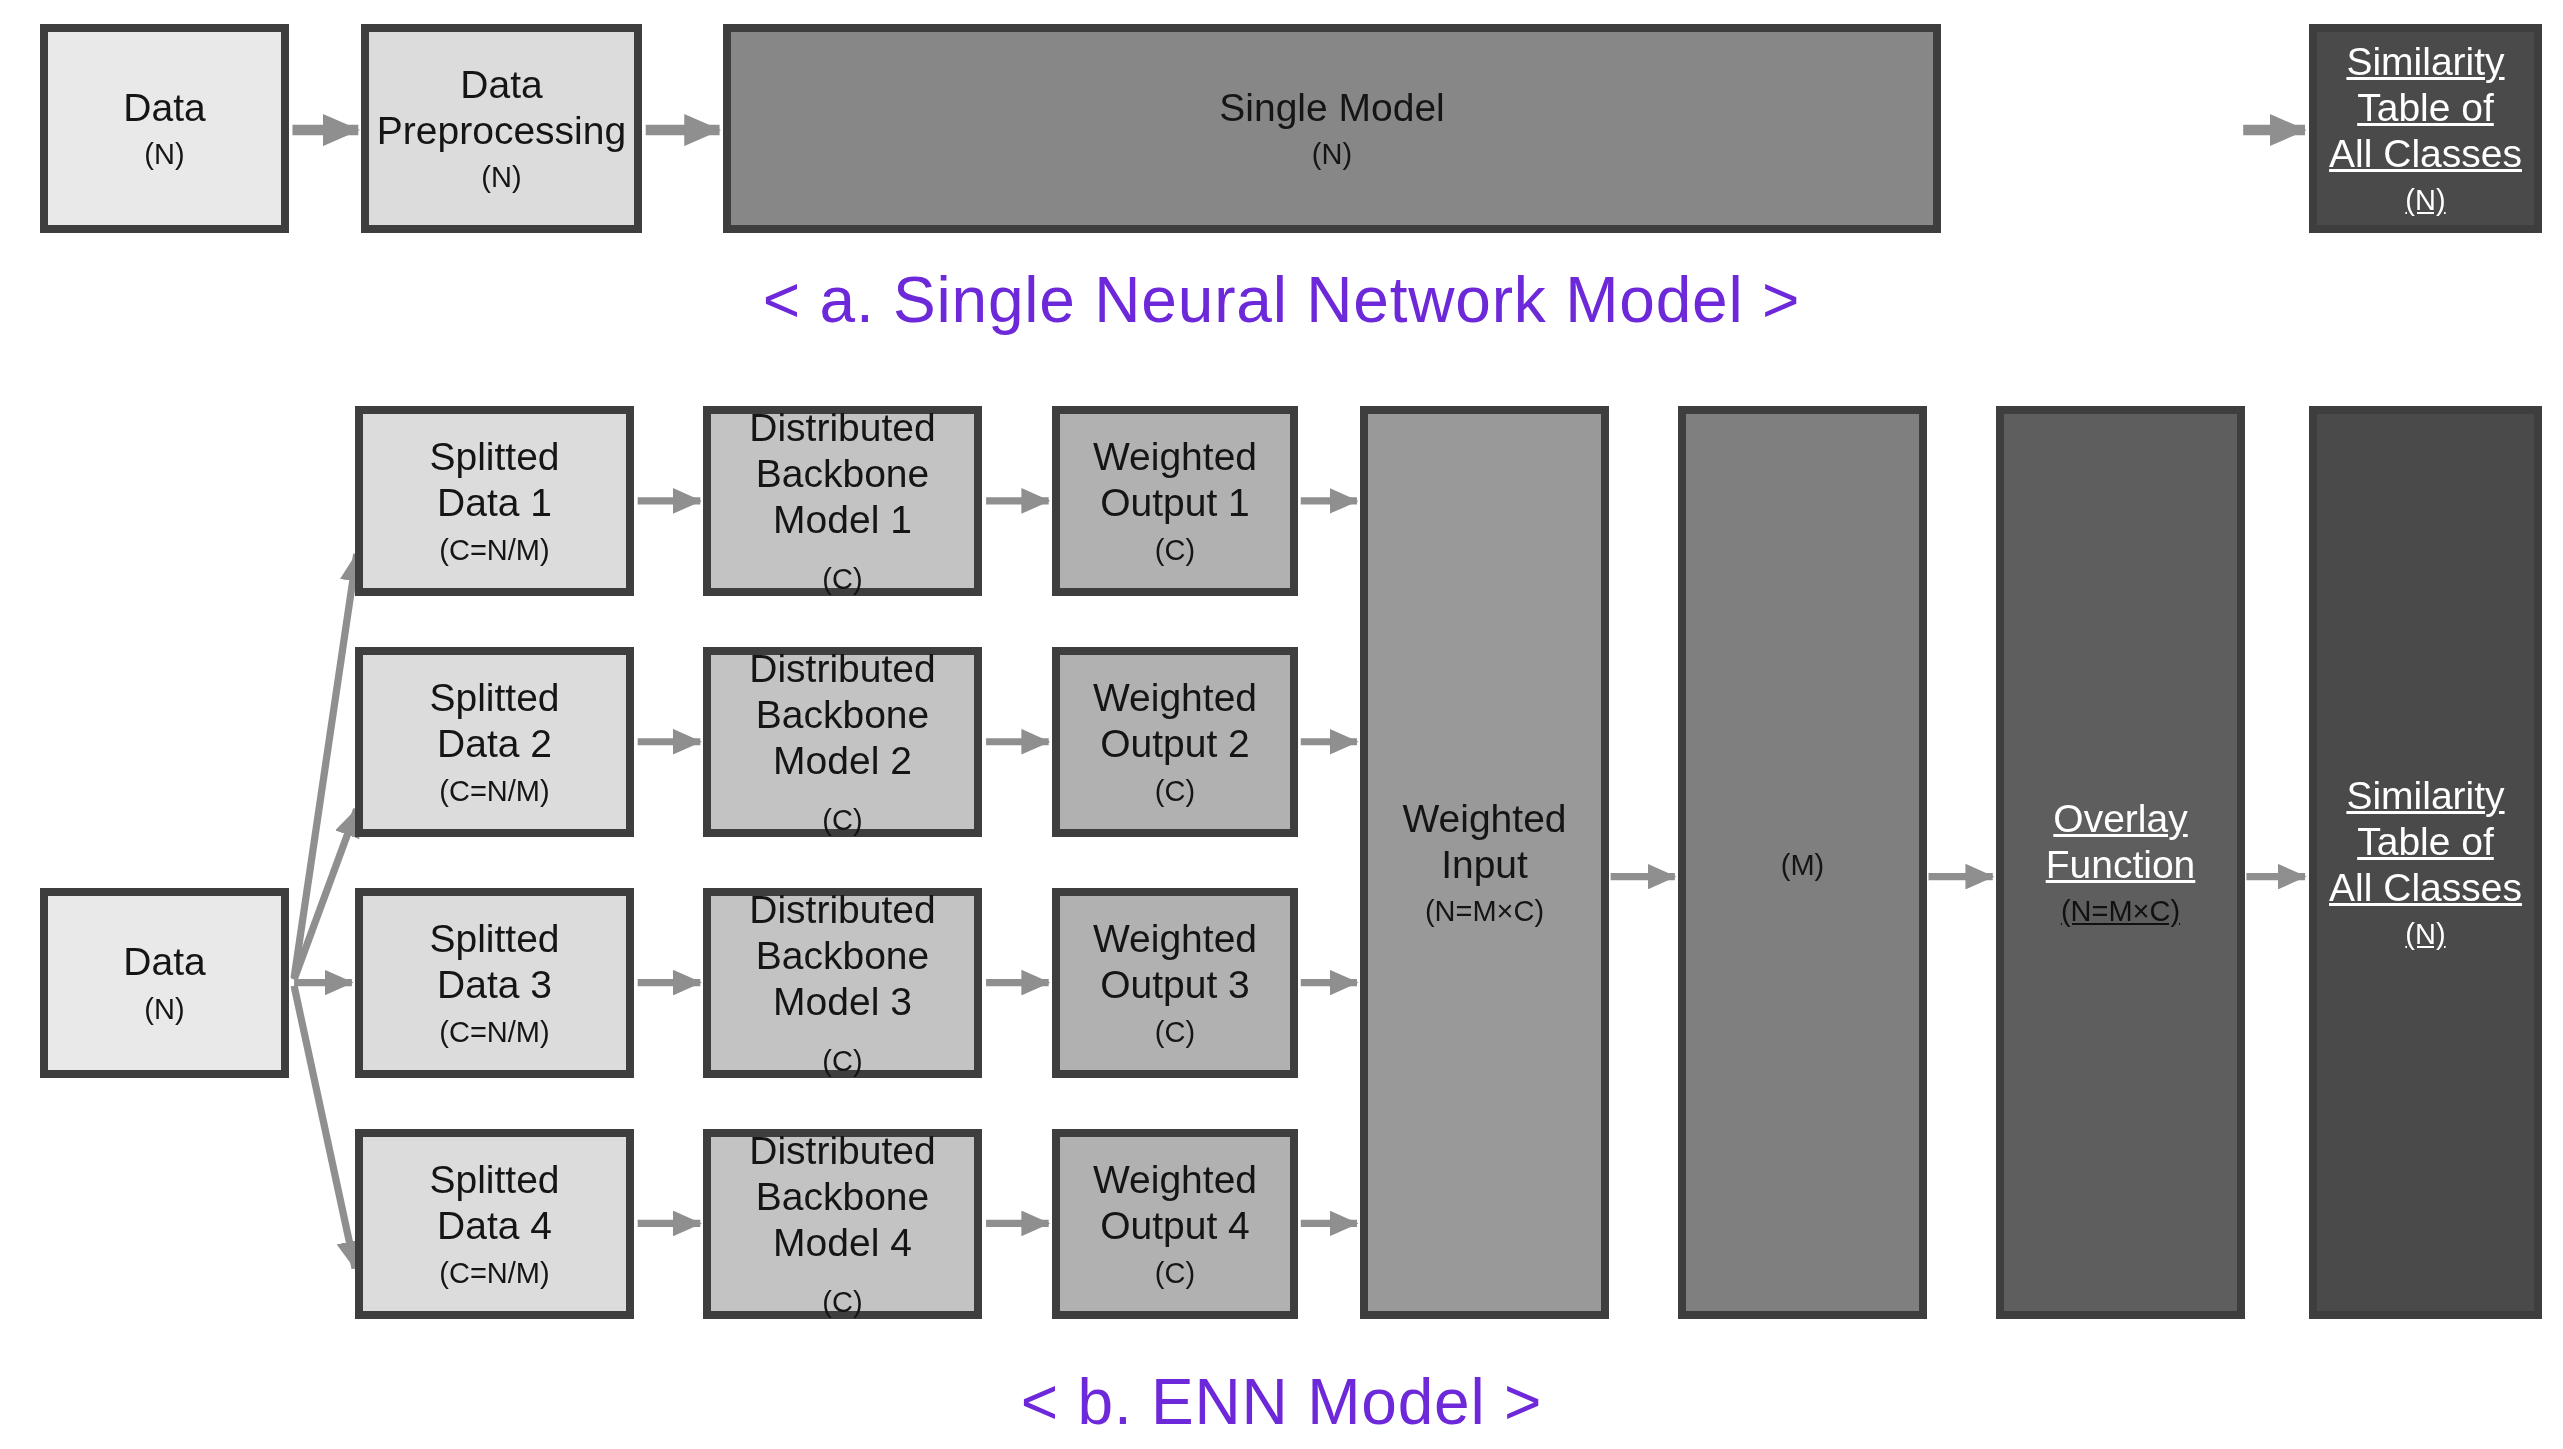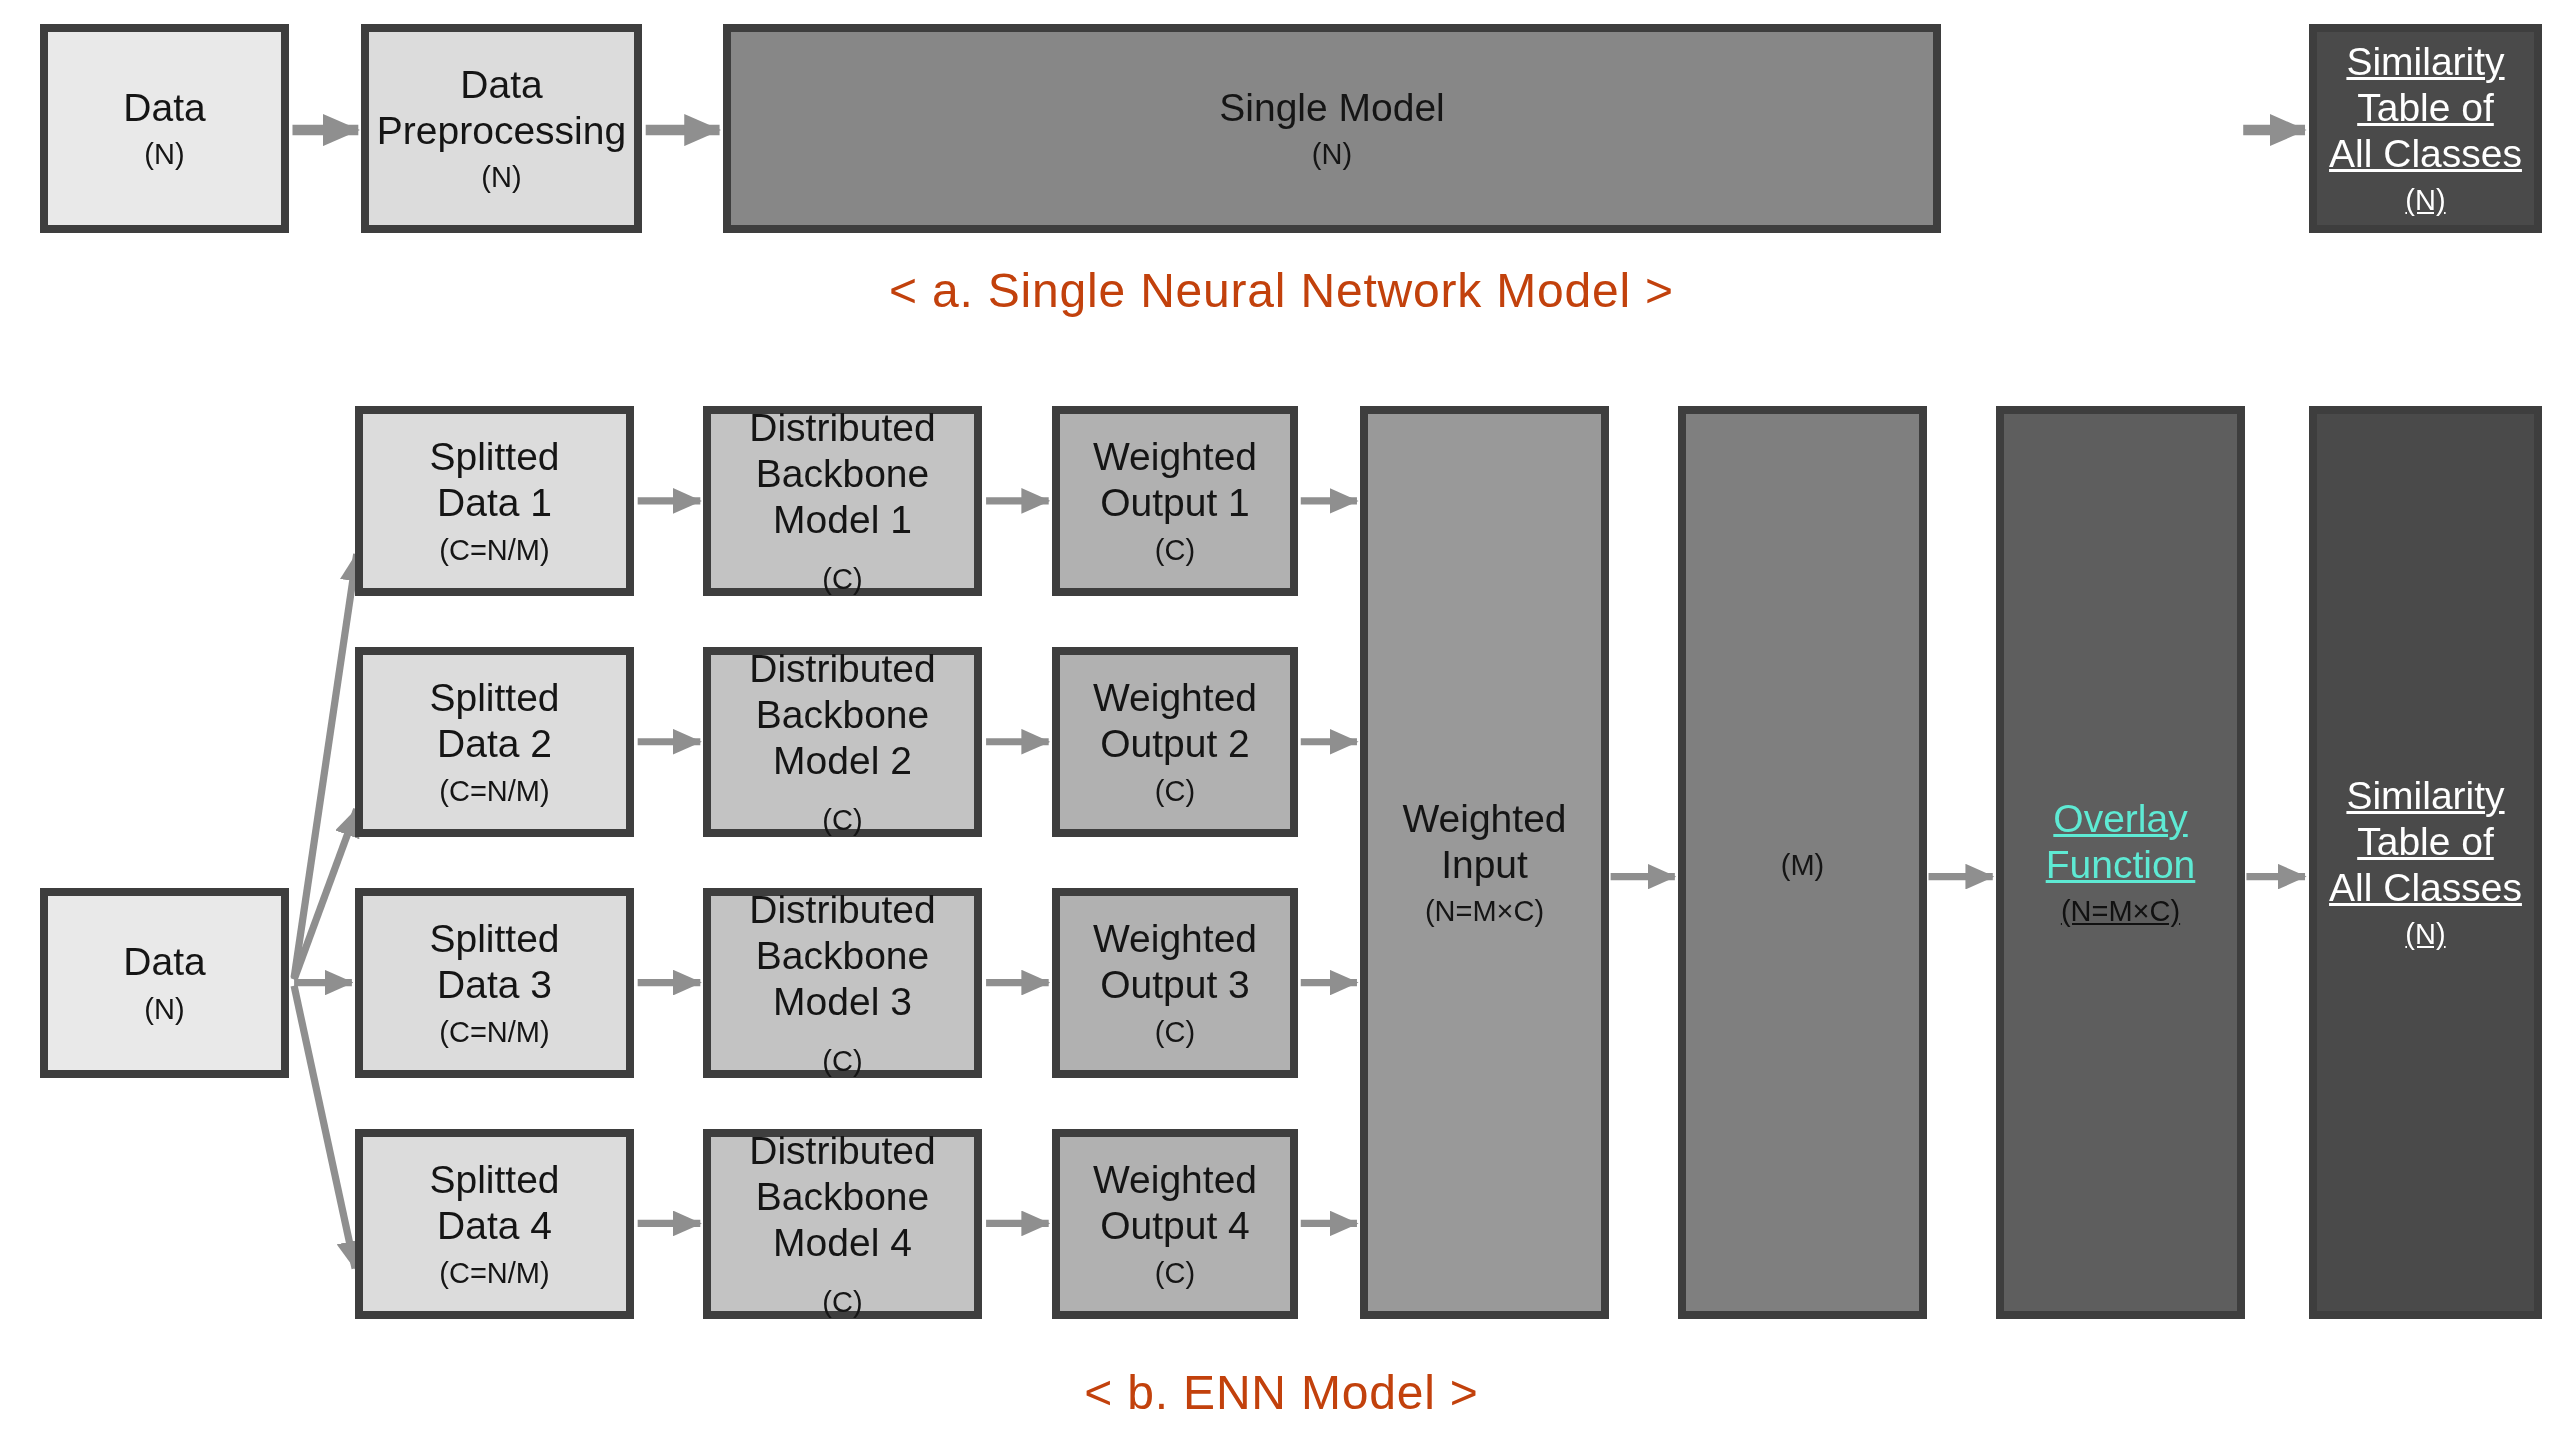--- a/index.html
+++ b/index.html
@@ -11,21 +11,21 @@
   .arrows{position:absolute;left:0;top:0;width:2563px;height:1449px;pointer-events:none;}
   .box{
     position:absolute;box-sizing:border-box;border:8px solid #3e3e3e;
     display:flex;flex-direction:column;align-items:center;justify-content:center;
     text-align:center;
   }
   .label{font-size:39px;line-height:1.18;white-space:pre-line;}
   .sub{font-size:29px;line-height:1.2;margin-top:6.4px;white-space:pre-line;}
   .caption{
     position:absolute;left:0;width:2563px;text-align:center;
-    font-size:48px;font-weight:400;color:#c2410c;letter-spacing:0.8px;
+    font-size:64px;font-weight:400;color:#6d28d9;letter-spacing:0.8px;
   }
   .dark .label,.dark .sub{color:#ffffff;text-decoration:underline;}
 
   
   .f-data{background:#e9e9e9;}
   .f-split{background:#dcdcdc;}
   .f-backbone{background:#c3c3c3;gap:12px;}
   .f-wout{background:#b1b1b1;}
   .f-winput{background:#999999;}
   .f-single{background:#878787;}
@@ -198,21 +198,21 @@
     <div class="label">Weighted
 Input</div>
     <div class="sub">(N=M×C)</div>
   </div>
 
   <div class="box f-ensemble b-ensemble">
     <div class="sub">(M)</div>
   </div>
 
   <div class="box f-overlay dark b-overlay">
-    <div class="label" style="color:#5eead4;">Overlay
+    <div class="label" style="color:#ffffff;">Overlay
 Function</div>
     <div class="sub" style="color:#111111;">(N=M×C)</div>
   </div>
 
   <div class="box f-sim dark b-sim">
     <div class="label">Similarity
 Table of
 All Classes</div>
     <div class="sub">(N)</div>
   </div>

